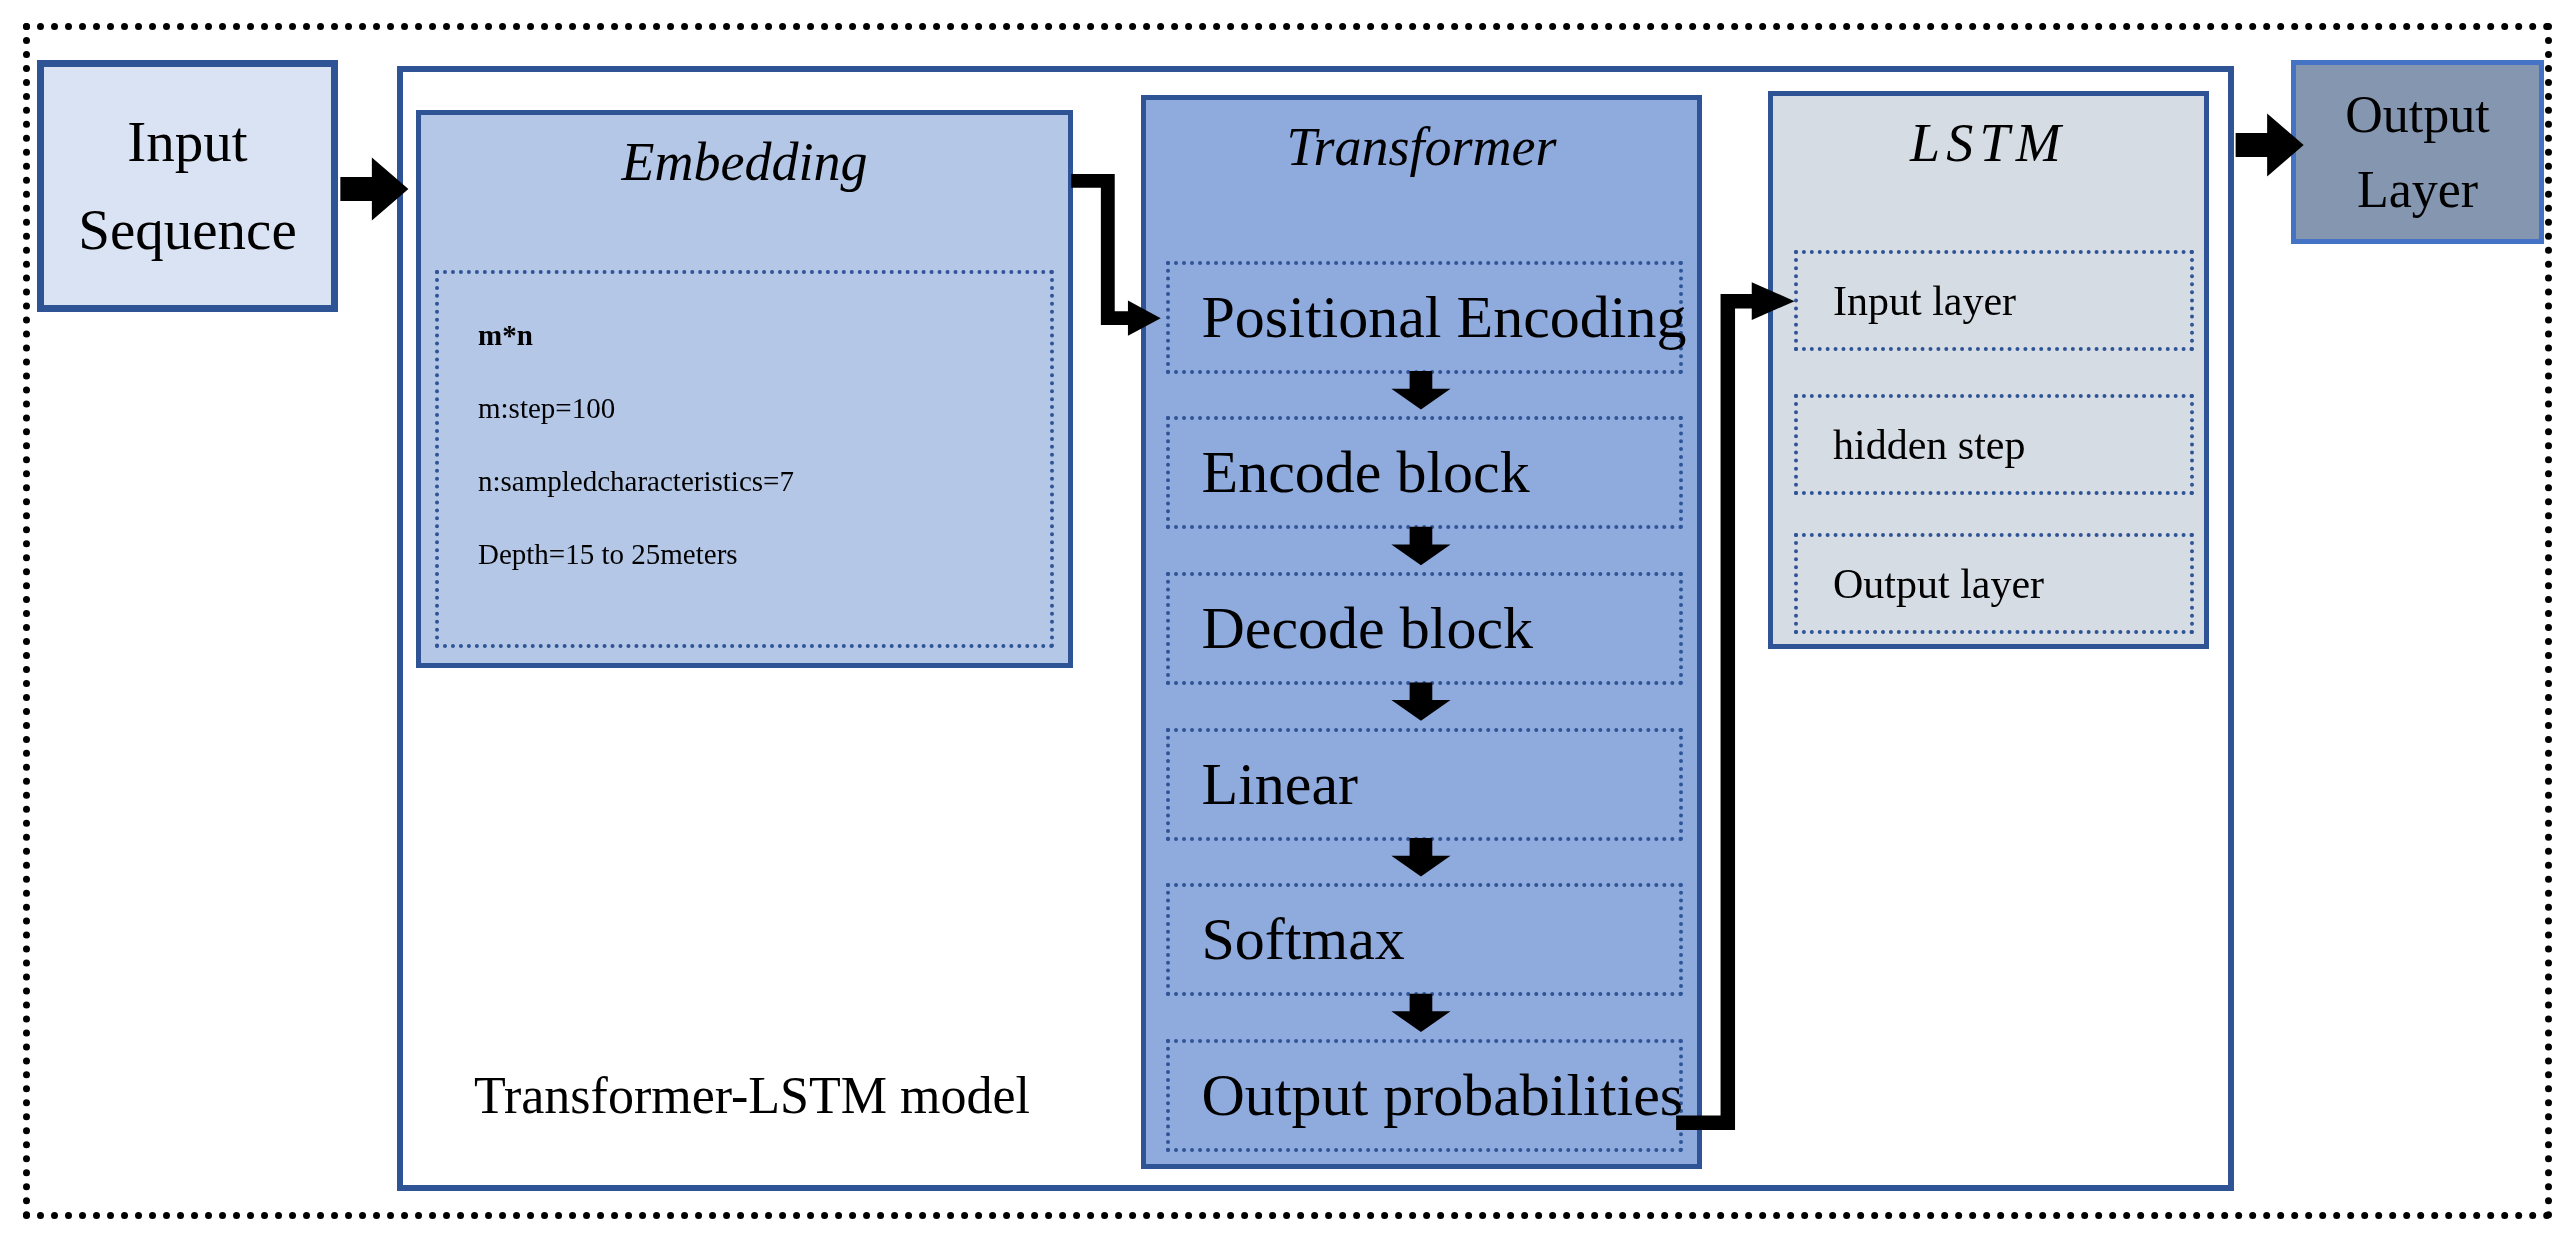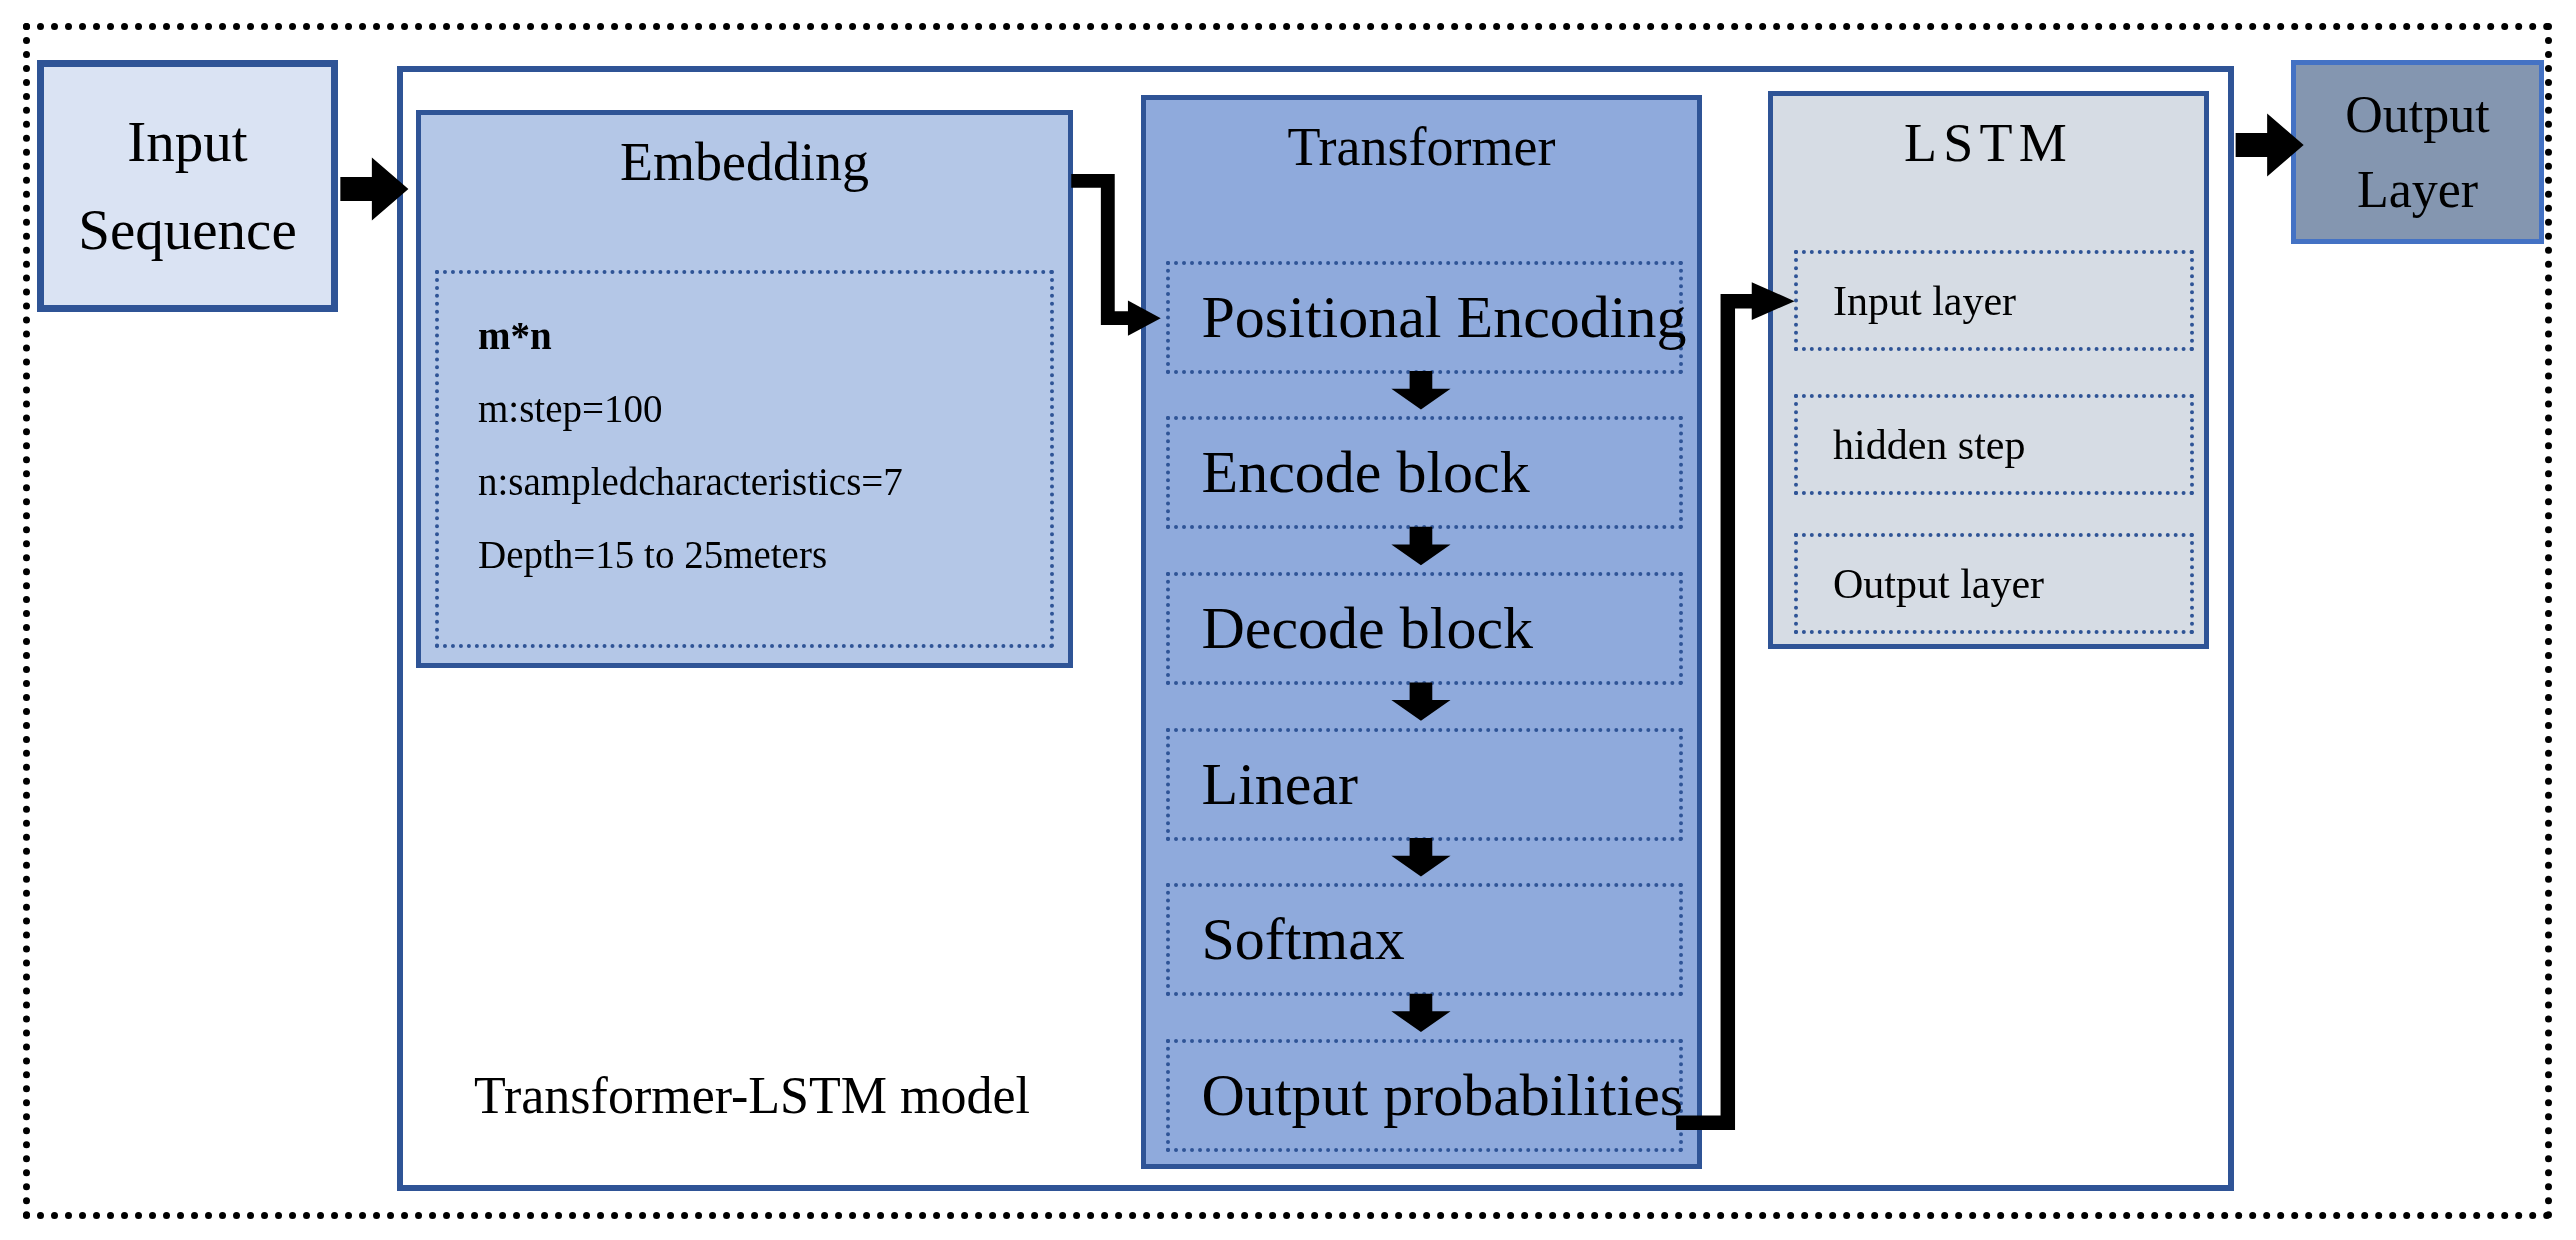--- a/index.html
+++ b/index.html
@@ -41,27 +41,28 @@
   
   #embedding {
     left: 416px; top: 110px; width: 657px; height: 558px;
     background: #b4c7e7;
     border: 5px solid #2f5496;
   }
   .box-title {
     text-align: center;
     font-size: 54px;
     margin-top: 16.4px;
+    font-style: italic;
   }
   #emb-params {
     position: absolute; box-sizing: border-box;
     left: 14px; top: 155px; width: 619px; height: 378px;
     border: 4.4px dotted #2f5496;
     padding: 25px 6.3px 0 39px;
-    font-size: 39px;
+    font-size: 29px;
   }
   .emb-line { height: 73px; display: flex; align-items: center; white-space: nowrap; }
   .emb-line.bold { font-weight: bold; }
 
   
   #transformer {
     left: 1141px; top: 95px; width: 561px; height: 1074px;
     background: #8faadc;
     border: 5px solid #2f5496;
   }

